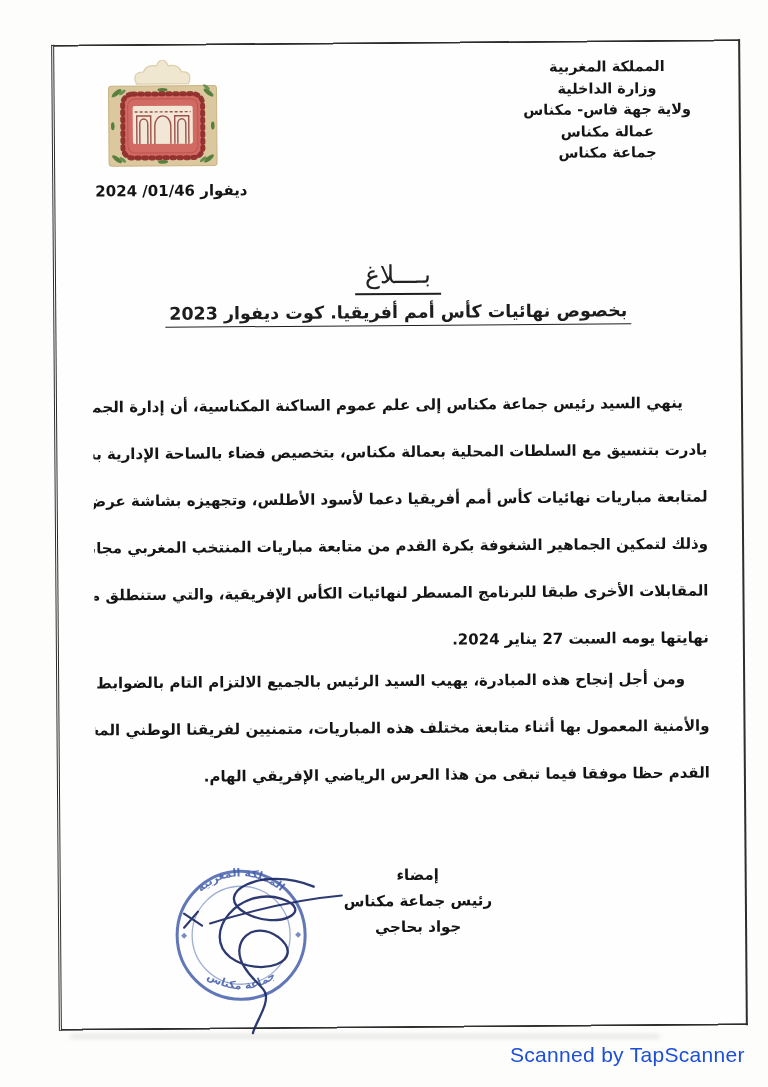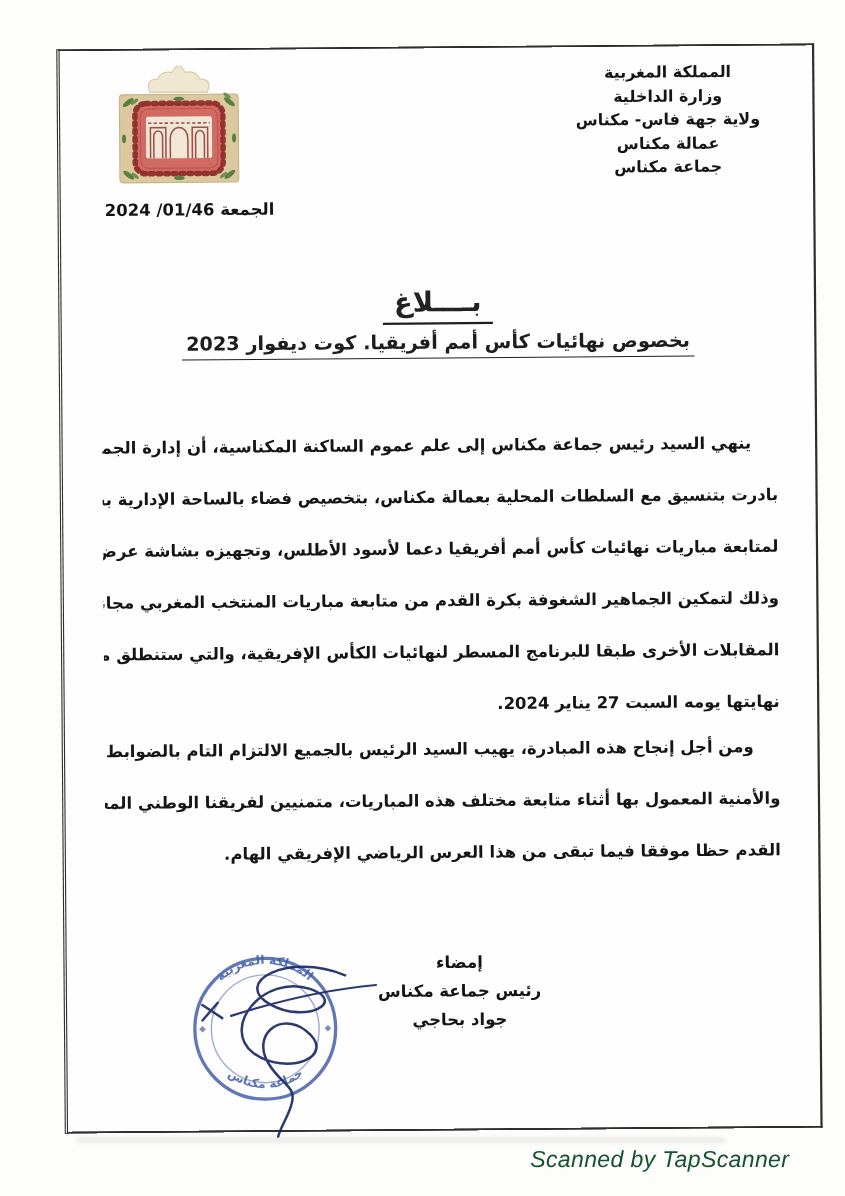--- a/index.html
+++ b/index.html
@@ -24,21 +24,21 @@
   
   .date-line{
     position:absolute;left:40px;top:136px;font-weight:700;font-size:15px;
     direction:ltr;color:#141414;letter-spacing:.2px;
   }
   
   .title-wrap,.subtitle-wrap{position:absolute;left:0;right:0;text-align:center;direction:rtl;}
   .title-wrap{top:216px;}
   .subtitle-wrap{top:258px;}
   .title-text{
-    display:inline-block;font-size:25px;font-weight:700;color:#222;
+    display:inline-block;font-size:25px;font-weight:400;color:#222;
     border-bottom:2px solid #1f1f1f;padding:0 10px 4px;letter-spacing:1px;
   }
   .subtitle-text{
     display:inline-block;font-size:17.5px;font-weight:700;color:#1d1d1d;
     border-bottom:1.5px solid #1f1f1f;padding:0 4px 3px;
   }
   
   .para{position:absolute;left:36px;right:34px;direction:rtl;font-weight:700;
     font-size:15px;color:#151515;}
   .para1{top:338px;}
@@ -51,22 +51,22 @@
   .bline.indent{padding-right:24px;}
   
   .sig-block{
     position:absolute;left:282px;top:818px;width:150px;text-align:center;
     direction:rtl;font-weight:700;font-size:15px;line-height:26px;color:#141414;
   }
   
   .stamp{position:absolute;left:105px;top:804px;}
   
   .watermark{
-    position:absolute;left:482px;top:1043px;font-family:"Liberation Sans","DejaVu Sans",sans-serif;
-    font-style:italic;font-size:21px;color:#14532d;letter-spacing:.3px;
+    position:absolute;left:510px;top:1043px;font-family:"Liberation Sans","DejaVu Sans",sans-serif;
+    font-size:21px;color:#1d4ed8;letter-spacing:.3px;
   }
   .scan-smudge{
     position:absolute;left:70px;top:1034px;width:590px;height:5px;
     background:rgba(110,110,110,.14);filter:blur(2px);border-radius:3px;
   }
 </style>
 </head>
 <body>
 
 <div class="frame">
@@ -130,21 +130,21 @@
         <path d="M 30,84 L 30,56 L 44,56 L 44,84"></path>
         <path d="M 33,84 L 33,64 A 4,5 0 0 1 41,64 L 41,84"></path>
         <path d="M 68,84 L 68,56 L 82,56 L 82,84"></path>
         <path d="M 71,84 L 71,64 A 4,5 0 0 1 79,64 L 79,84"></path>
         <path d="M 28,52 L 84,52" stroke-dasharray="3,2"></path>
       </g>
     </g>
   </svg>
 
   <div class="date-line">
-    <span>2024 /01/46</span>&nbsp;<span dir="rtl">الجمعة</span>
+    <span>2024 /01/46</span>&nbsp;<span dir="rtl">ديفوار</span>
   </div>
 
   <div class="title-wrap">
     <span class="title-text">بــــلاغ</span>
   </div>
   <div class="subtitle-wrap">
     <span class="subtitle-text">بخصوص نهائيات كأس أمم أفريقيا. كوت ديفوار 2023</span>
   </div>
 
   <div class="para para1">

